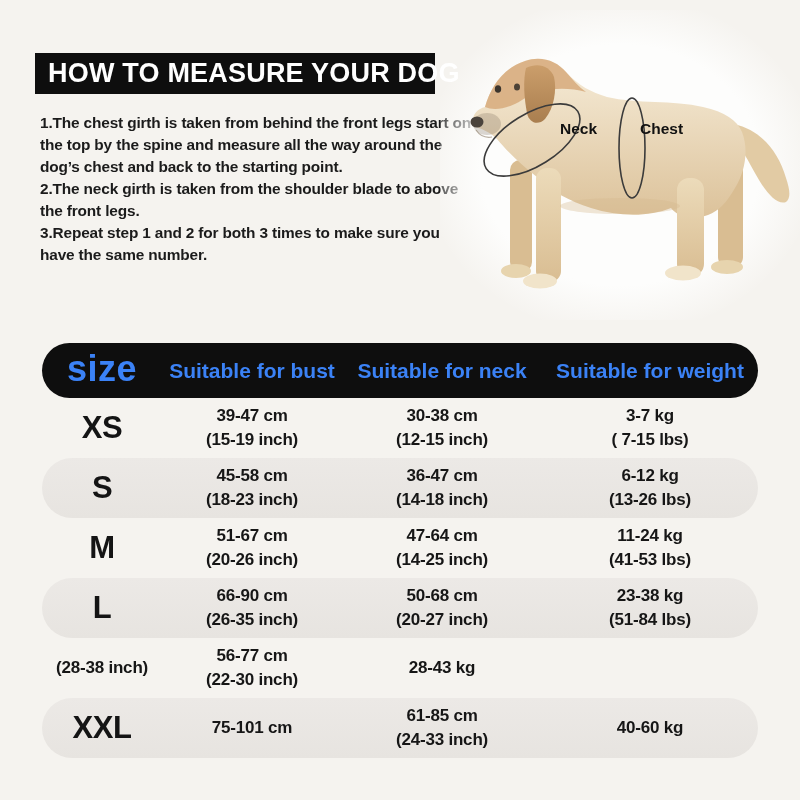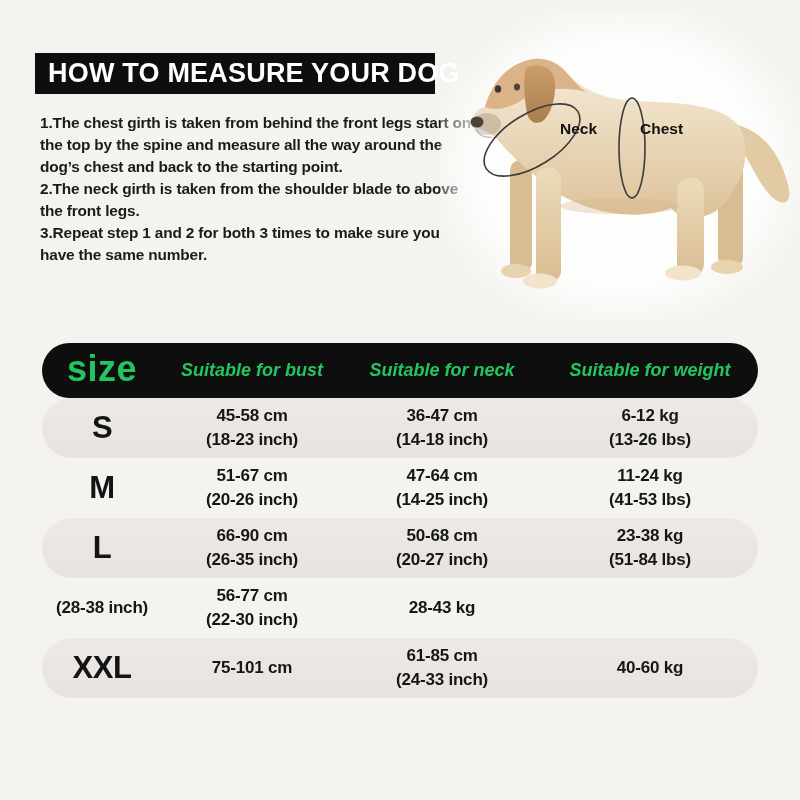--- a/index.html
+++ b/index.html
@@ -44,23 +44,23 @@
   .fig-label.chest { left:200px; top:110px; }
 
   
   .size-table { position:absolute; left:42px; top:343px; width:716px; }
   .grid-cols {
     display:grid;
     grid-template-columns:120px 180px 200px 216px;
     align-items:center;
   }
   .thead {
-    height:55px; background:#0e0e0e; border-radius:28px; color:#22c55e;
-  }
-  .th { text-align:center; font-style:italic; font-weight:700; font-size:18px; }
+    height:55px; background:#0e0e0e; border-radius:28px; color:#3b82f6;
+  }
+  .th { text-align:center; font-weight:700; font-size:21px; }
   .th.size-head {
     font-style:normal; font-weight:700; font-size:36px;
     letter-spacing:.5px; padding-bottom:3px;
   }
   .trow { height:60px; }
   .trow.shaded {
     background:linear-gradient(180deg,#ece9e6 0%,#e7e4e0 100%);
     border-radius:30px;
   }
   .td { text-align:center; }
@@ -139,20 +139,35 @@
 
   <div class="size-table">
 
     <div class="thead grid-cols">
       <div class="th size-head">size</div>
       <div class="th">Suitable for bust</div>
       <div class="th">Suitable for neck</div>
       <div class="th">Suitable for weight</div>
     </div>
 
+    <div class="trow grid-cols">
+      <div class="td size-cell">XS</div>
+      <div class="td">
+          <div class="l1">39-47 cm</div>
+          <div class="l2">(15-19 inch)</div>
+        </div>
+      <div class="td">
+          <div class="l1">30-38 cm</div>
+          <div class="l2">(12-15 inch)</div>
+        </div>
+      <div class="td">
+          <div class="l1">3-7 kg</div>
+          <div class="l2">( 7-15 lbs)</div>
+        </div>
+    </div>
 
     <div class="trow grid-cols shaded">
       <div class="td size-cell">S</div>
       <div class="td">
           <div class="l1">45-58 cm</div>
           <div class="l2">(18-23 inch)</div>
         </div>
       <div class="td">
           <div class="l1">36-47 cm</div>
           <div class="l2">(14-18 inch)</div>

